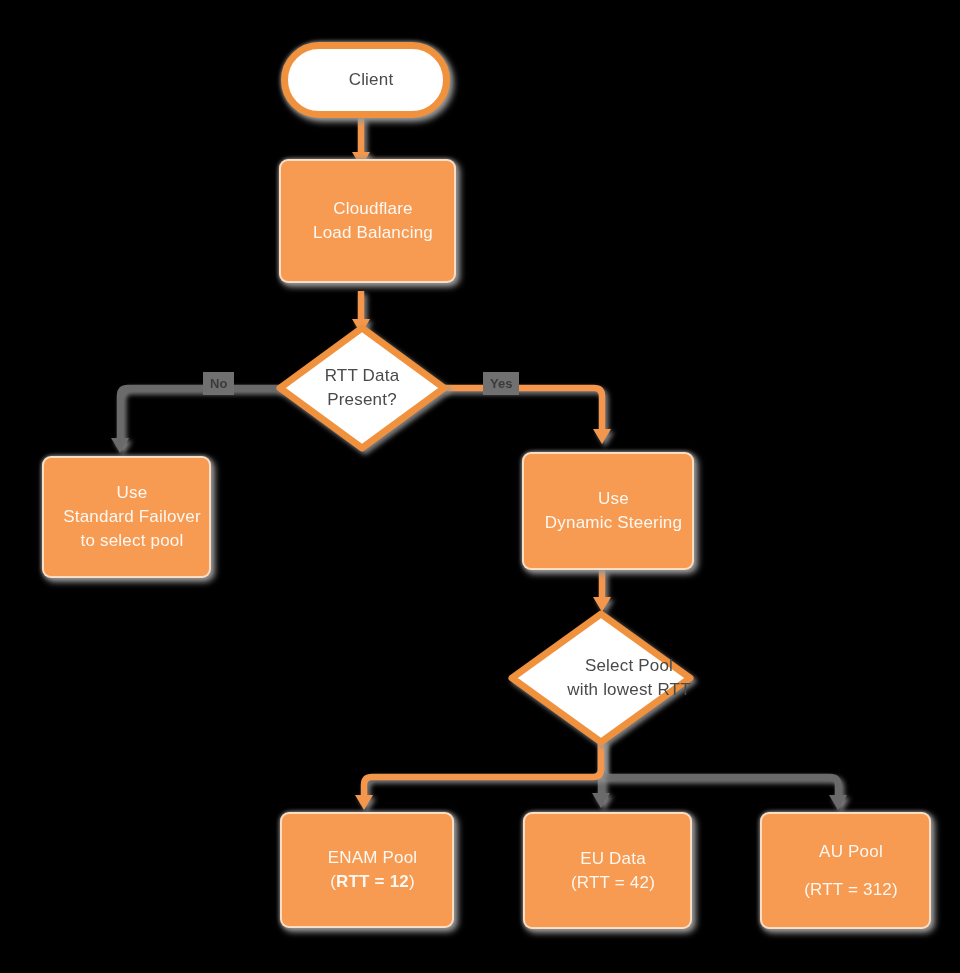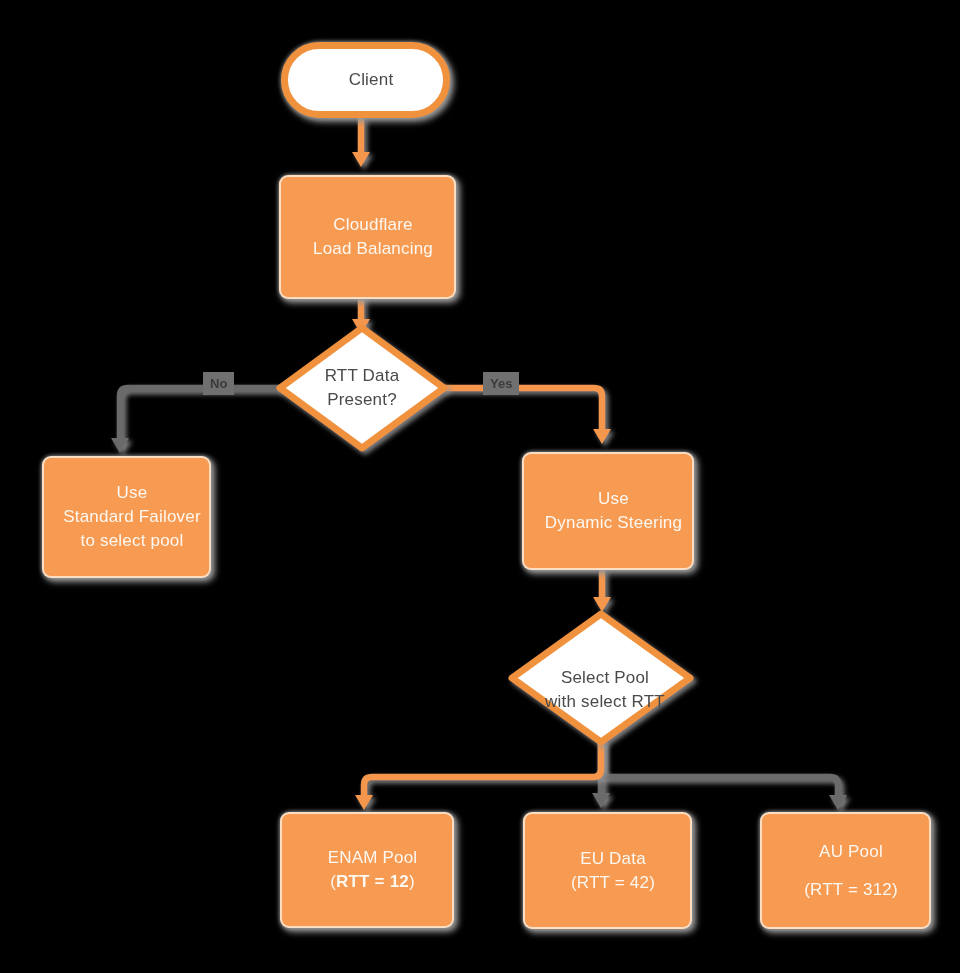--- a/index.html
+++ b/index.html
@@ -107,21 +107,21 @@
     </g>
 
     <polygon class="diamond-shape" filter="url(#sh)" points="362,328 444,388 362,448 280,388"></polygon>
     <polygon class="diamond-shape" filter="url(#sh)" points="601,614 690,678 601,742 512,678"></polygon>
   </svg>
 
   <div class="node pill-node" style="left:281px;top:42px;width:144px;height:62px;">
     <div>Client</div>
   </div>
 
-  <div class="node rect-node" style="left:279px;top:175px;width:162px;height:120px;">
+  <div class="node rect-node" style="left:279px;top:159px;width:162px;height:120px;">
     <div>Cloudflare</div>
     <div>Load Balancing</div>
   </div>
 
   <div class="diamond-label" style="left:292px;top:352px;width:140px;height:72px;">
     <div>RTT Data</div>
     <div>Present?</div>
   </div>
 
   <div class="edge-label" style="left:203px;top:372px;">No</div>
@@ -131,23 +131,23 @@
     <div>Use</div>
     <div>Standard Failover</div>
     <div>to select pool</div>
   </div>
 
   <div class="node rect-node" style="left:522px;top:452px;width:157px;height:114px;">
     <div>Use</div>
     <div>Dynamic Steering</div>
   </div>
 
-  <div class="diamond-label" style="left:520px;top:642px;width:170px;height:72px;justify-content:flex-end;">
+  <div class="diamond-label" style="left:544px;top:642px;width:170px;height:72px;">
     <div>Select Pool</div>
-    <div>with select RTT</div>
+    <div>with lowest RTT</div>
   </div>
 
   <div class="node rect-node" style="left:280px;top:812px;width:159px;height:112px;">
     <div>ENAM Pool</div>
     <div>
       <span>(</span><span class="bold">RTT = 12</span><span>)</span>
     </div>
   </div>
 
   <div class="node rect-node" style="left:523px;top:812px;width:154px;height:113px;">

